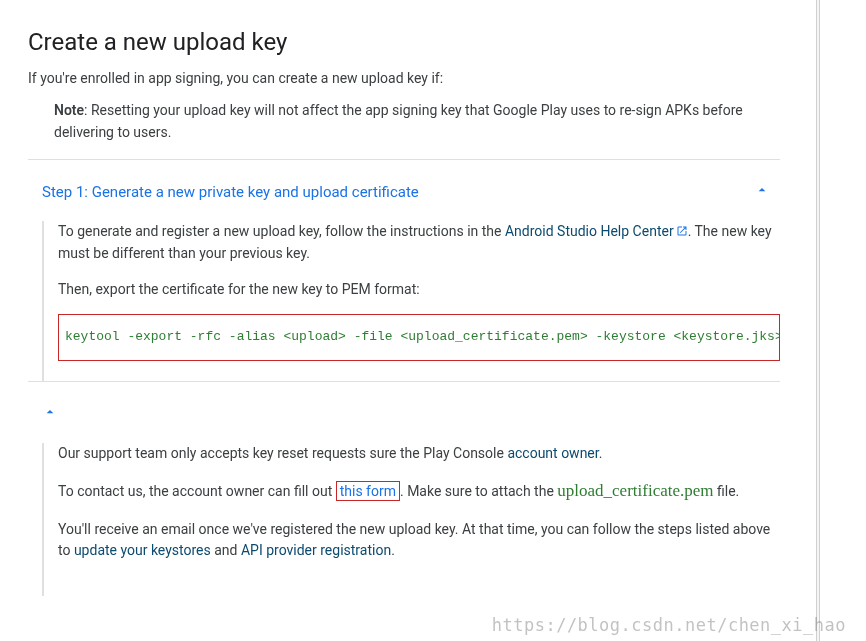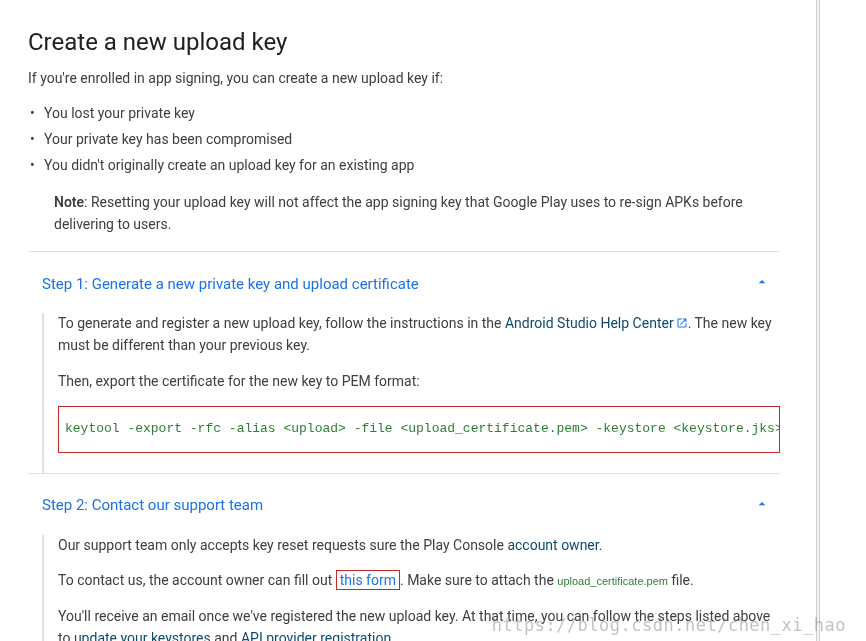--- a/index.html
+++ b/index.html
@@ -101,22 +101,22 @@
     .code-box {
       border: 1px solid #c62828;
       padding: 12px 6px;
       font-family: "Courier New", monospace;
       font-size: 13px;
       color: #2e7d32;
       white-space: nowrap;
       overflow: hidden;
     }
     .inline-code {
-      font-family: Liberation Sans, sans-serif;
-      font-size: 11px;
+      font-family: Liberation Serif, serif;
+      font-size: 17px;
       color: #2e7d32;
     }
     .form-highlight {
       color: #1a73e8;
       border: 1px solid #c62828;
       padding: 1px 3px;
       text-decoration: none;
       cursor: pointer;
     }
     .right-border {
@@ -141,25 +141,20 @@
   </style>
 </head>
 <body>
 
 <div class="content">
 
   <h1 class="page-title">Create a new upload key</h1>
 
   <p class="intro">If you're enrolled in app signing, you can create a new upload key if:</p>
 
-  <ul class="bullets">
-    <li>You lost your private key</li>
-    <li>Your private key has been compromised</li>
-    <li>You didn't originally create an upload key for an existing app</li>
-  </ul>
 
   <p class="note">
     <b>Note</b><span>: Resetting your upload key will not affect the app signing key that Google Play uses to re-sign APKs before delivering to users.</span>
   </p>
 
   <hr class="divider">
 
   <div class="step-header">
     <span class="step-title">Step 1: Generate a new private key and upload certificate</span>
     <span class="chevron">
@@ -175,21 +170,20 @@
               <path d="M19 19H5V5h7V3H5a2 2 0 00-2 2v14a2 2 0 002 2h14a2 2 0 002-2v-7h-2v7zM14 3v2h3.59l-9.83 9.83 1.41 1.41L19 6.41V10h2V3h-7z"></path>
             </svg></span></a><span>. The new key must be different than your previous key.</span>
     </p>
     <p>Then, export the certificate for the new key to PEM format:</p>
     <div class="code-box">keytool -export -rfc -alias &lt;upload&gt; -file &lt;upload_certificate.pem&gt; -keystore &lt;keystore.jks&gt;</div>
   </div>
 
   <hr class="divider">
 
   <div class="step-header">
-    <span class="step-title">Step 2: Contact our support team</span>
     <span class="chevron">
       <svg width="16" height="16" viewBox="0 0 24 24" fill="#1a73e8">
           <path d="M7 14l5-5 5 5z"></path>
         </svg>
     </span>
   </div>
 
   <div class="step-body">
     <p>
       <span>Our support team only accepts key reset requests sure the Play Console </span><a class="link">account owner</a><span>.</span>

